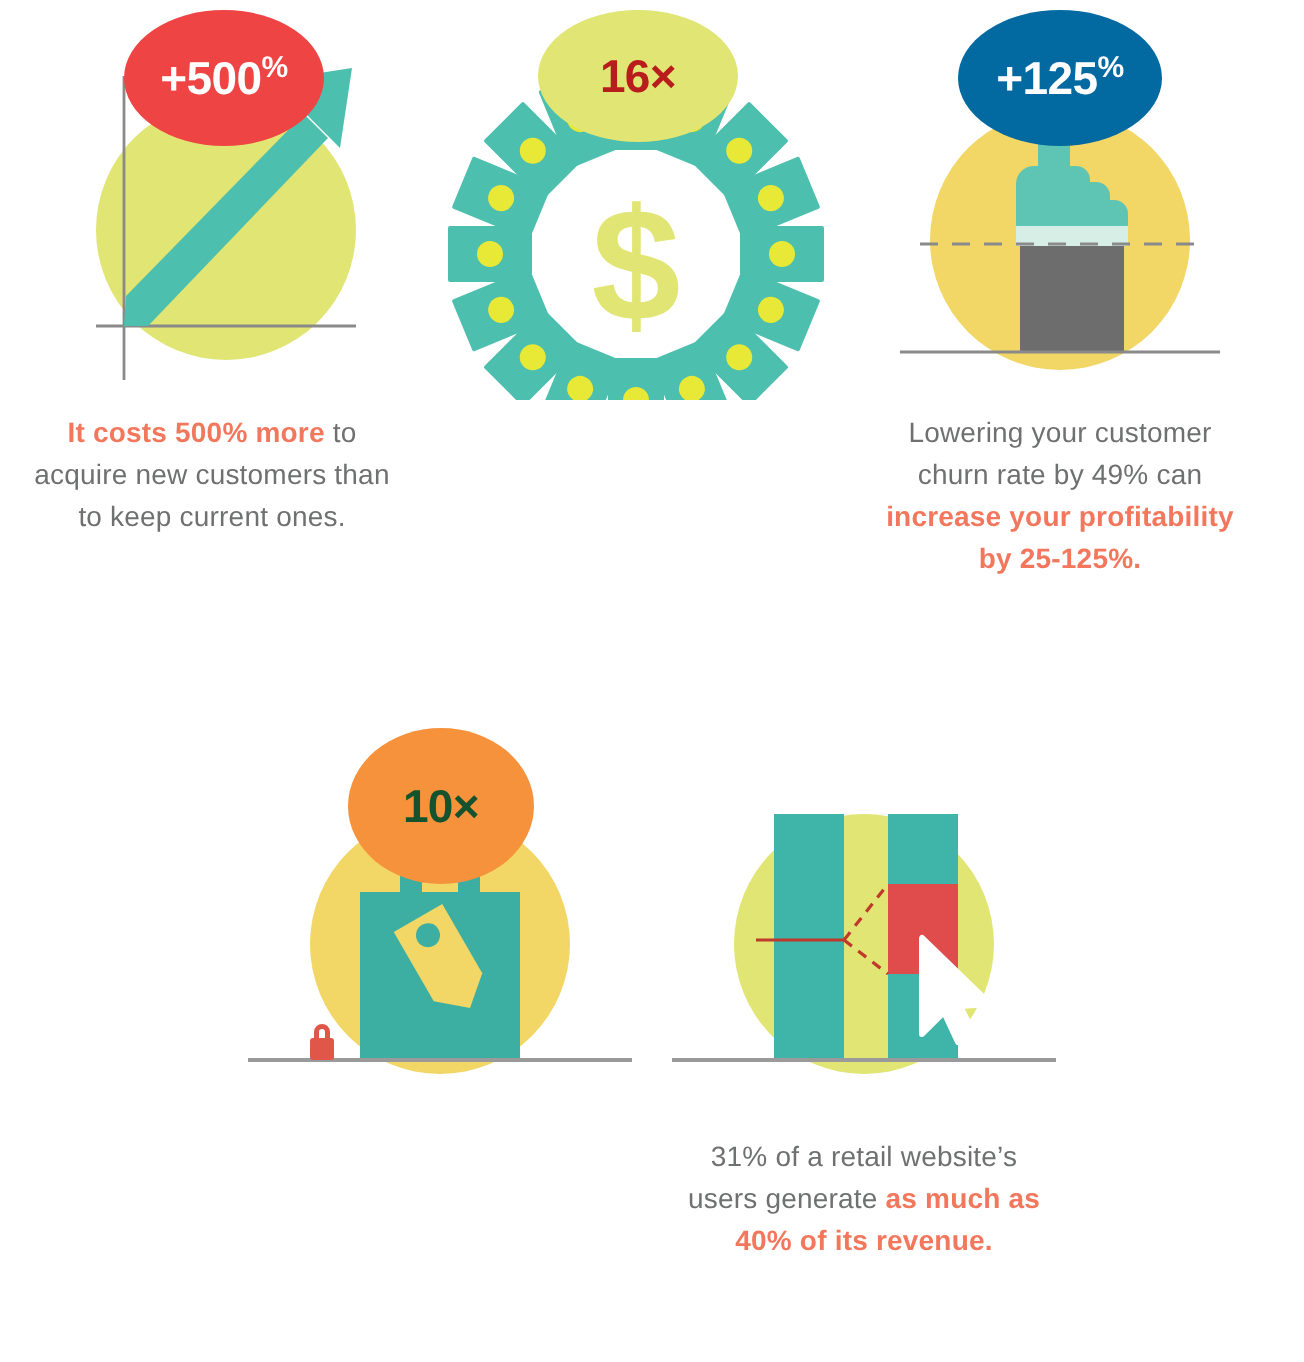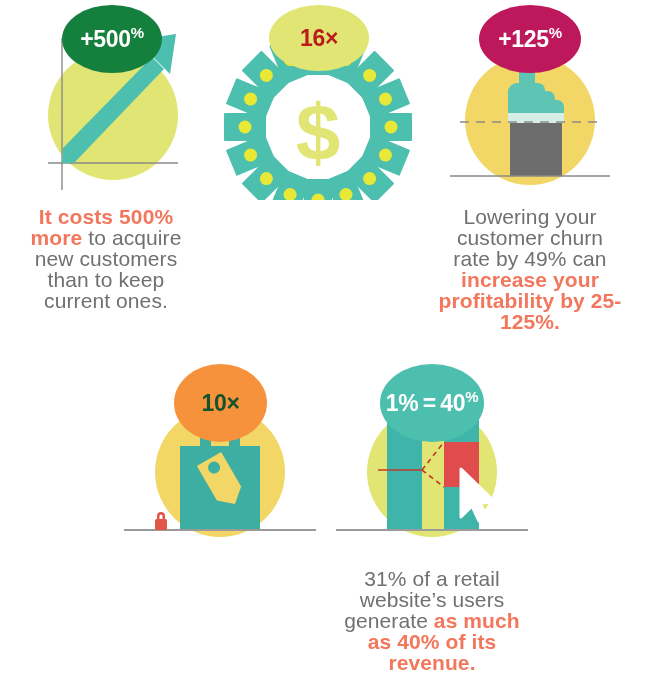--- a/index.html
+++ b/index.html
@@ -32,21 +32,21 @@
     align-items: center;
   }
   .art {
     position: relative;
     width: 212px;
     height: 200px;
   }
   .caption {
     width: 186px;
     text-align: center;
-    font-size: 21px;
+    font-size: 14px;
     line-height: 21px;
     color: #6f7170;
     letter-spacing: 0.1px;
     margin-top: 6px;
   }
   .hl { color: #f2775c; font-weight: bold; }
   .bubble {
     position: absolute;
     border-radius: 50%;
     display: flex;
@@ -76,21 +76,21 @@
       <div class="art">
         <svg class="svg-layer" width="212" height="200" viewBox="0 0 212 200">
           <circle cx="113" cy="115" r="65" fill="#e1e573"></circle>
           <line x1="62" y1="38" x2="62" y2="190" stroke="#8a8a8a" stroke-width="1.4"></line>
           <line x1="48" y1="163" x2="178" y2="163" stroke="#8a8a8a" stroke-width="1.4"></line>
           <g>
             <path d="M62,163 L63,148 L152,57 L164,69 L74,163 Z" fill="#4cbfae"></path>
             <path d="M137,40 L176,34 L170,74 L156,60 L151,55 Z" fill="#4cbfae"></path>
           </g>
         </svg>
-        <div class="bubble" style="left:62px; top:5px; width:100px; height:68px; background:#15803d;">
+        <div class="bubble" style="left:62px; top:5px; width:100px; height:68px; background:#ef4444;">
           <span class="bubble-text" style="color:#ffffff;"><span>+500</span><span class="sup">%</span></span>
         </div>
       </div>
       <div class="caption">
         <span class="hl">It costs 500% more</span><span> to acquire new customers than to keep current ones.</span>
       </div>
     </div>
 
     <div class="cell">
       <div class="art">
@@ -209,21 +209,21 @@
         <svg class="svg-layer" width="212" height="200" viewBox="0 0 212 200">
           <circle cx="106" cy="120" r="65" fill="#f2d666"></circle>
           <g>
             <path d="M84,115 L84,92 a9,9 0 0 1 9,-9 h2 l0,-22 a8,8 0 0 1 16,0 l0,22 h3 a7,7 0 0 1 7,7 v1 h3 a7,7 0 0 1 7,7 v2 h2 a7,7 0 0 1 7,7 v10 Z" fill="#5ec4b4"></path>
           </g>
           <rect x="84" y="113" width="56" height="10" fill="#d6eee6"></rect>
           <rect x="86" y="123" width="52" height="53" fill="#6d6d6d"></rect>
           <line x1="36" y1="122" x2="176" y2="122" stroke="#8a8a8a" stroke-width="1.6" stroke-dasharray="9 7"></line>
           <line x1="26" y1="176" x2="186" y2="176" stroke="#8a8a8a" stroke-width="1.4"></line>
         </svg>
-        <div class="bubble" style="left:55px; top:5px; width:102px; height:68px; background:#be185d;">
+        <div class="bubble" style="left:55px; top:5px; width:102px; height:68px; background:#0369a1;">
           <span class="bubble-text" style="color:#ffffff;"><span>+125</span><span class="sup">%</span></span>
         </div>
       </div>
       <div class="caption">
         <span>Lowering your customer churn rate by 49% can </span><span class="hl">increase your profitability by 25-125%.</span>
       </div>
     </div>
   </div>
 
   <div class="row row-bottom">
@@ -258,23 +258,20 @@
           <rect x="118" y="45" width="35" height="123" fill="#3fb5aa"></rect>
           <rect x="118" y="80" width="35" height="45" fill="#e04b4b"></rect>
           <line x1="52" y1="108" x2="96" y2="108" stroke="#c0392b" stroke-width="1.6"></line>
           <path d="M96,108 L118,80" stroke="#c0392b" stroke-width="1.6" stroke-dasharray="5 4" fill="none"></path>
           <path d="M96,108 L118,125" stroke="#c0392b" stroke-width="1.6" stroke-dasharray="5 4" fill="none"></path>
           <line x1="10" y1="168" x2="202" y2="168" stroke="#9a9a9a" stroke-width="2"></line>
           <g>
             <path d="M135,107 L135,155 L146,144 L153,159 L161,155 L154,141 L169,140 Z" fill="#ffffff" stroke="#ffffff" stroke-width="3" stroke-linejoin="round"></path>
           </g>
         </svg>
-        <div class="bubble" style="left:54px; top:2px; width:104px; height:78px; background:#4cbfae;">
-          <span class="bubble-text" style="color:#ffffff;"><span>1% = 40</span><span class="sup">%</span></span>
-        </div>
       </div>
       <div class="caption" style="width:180px;">
         <span>31% of a retail website’s users generate </span><span class="hl">as much as 40% of its revenue.</span>
       </div>
     </div>
   </div>
 
 </div>
 
 </body></html>

